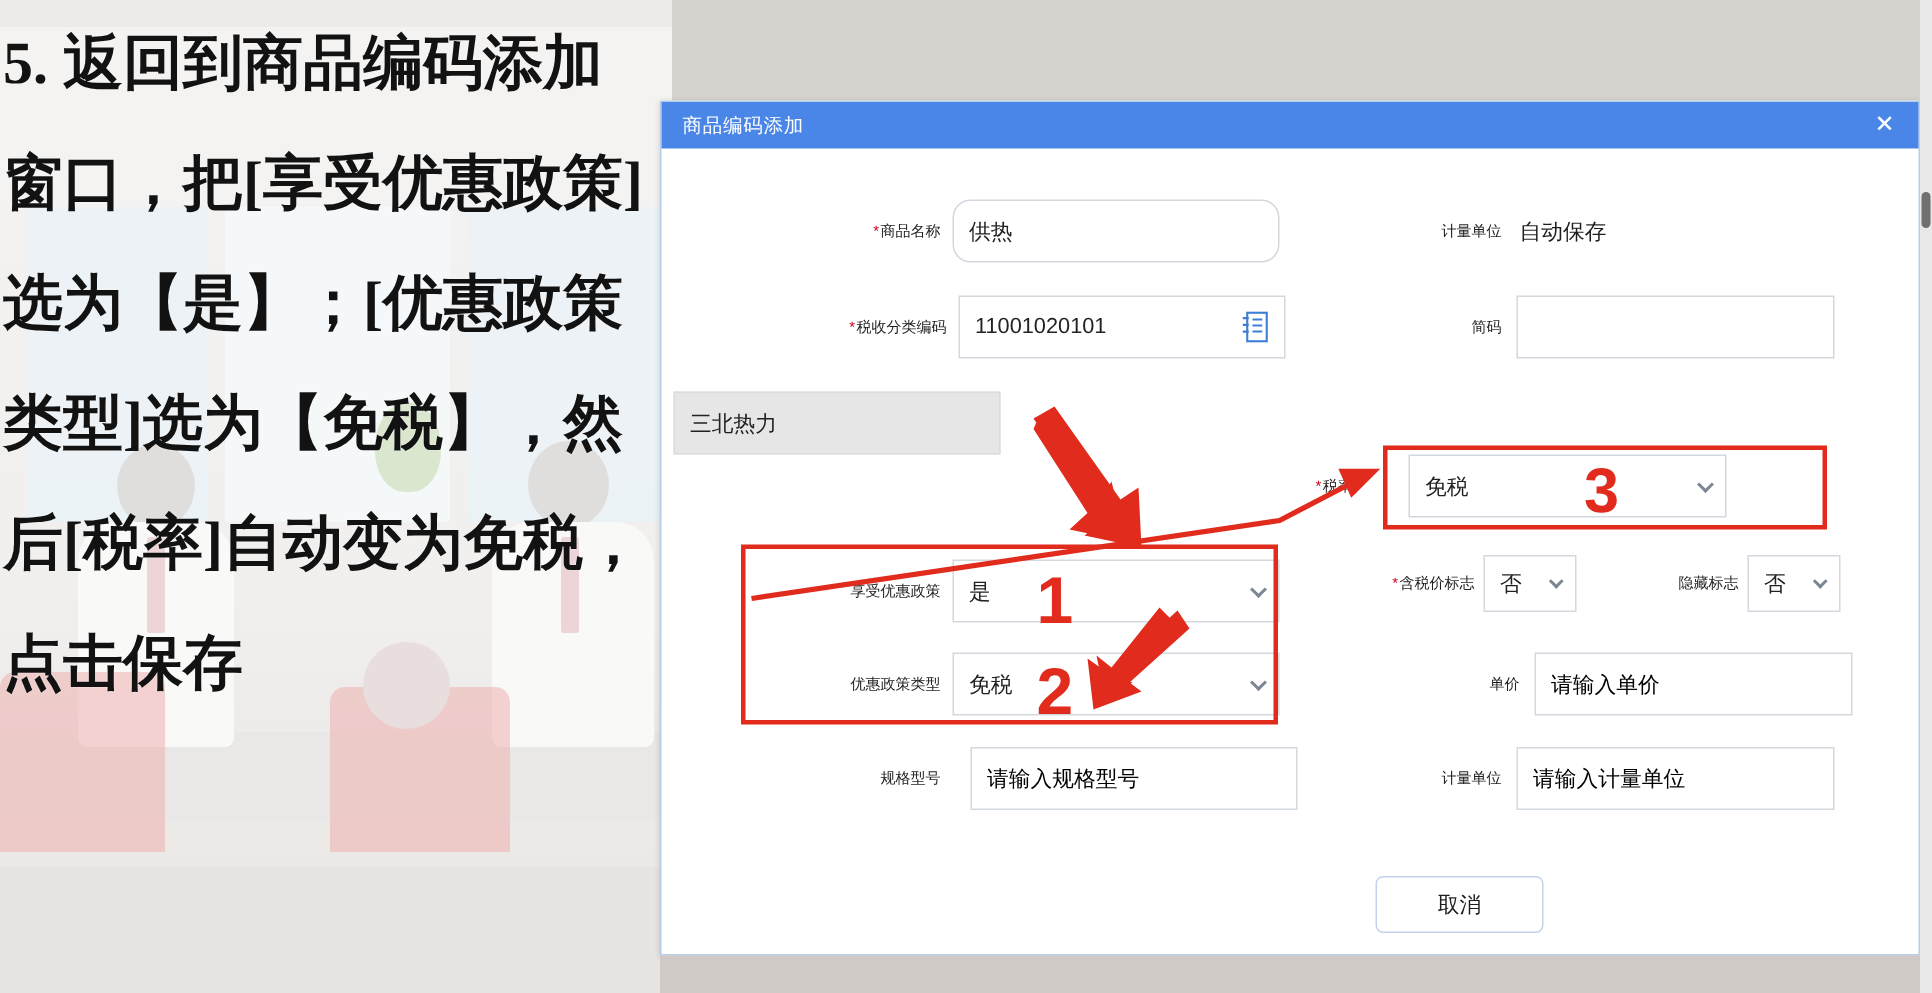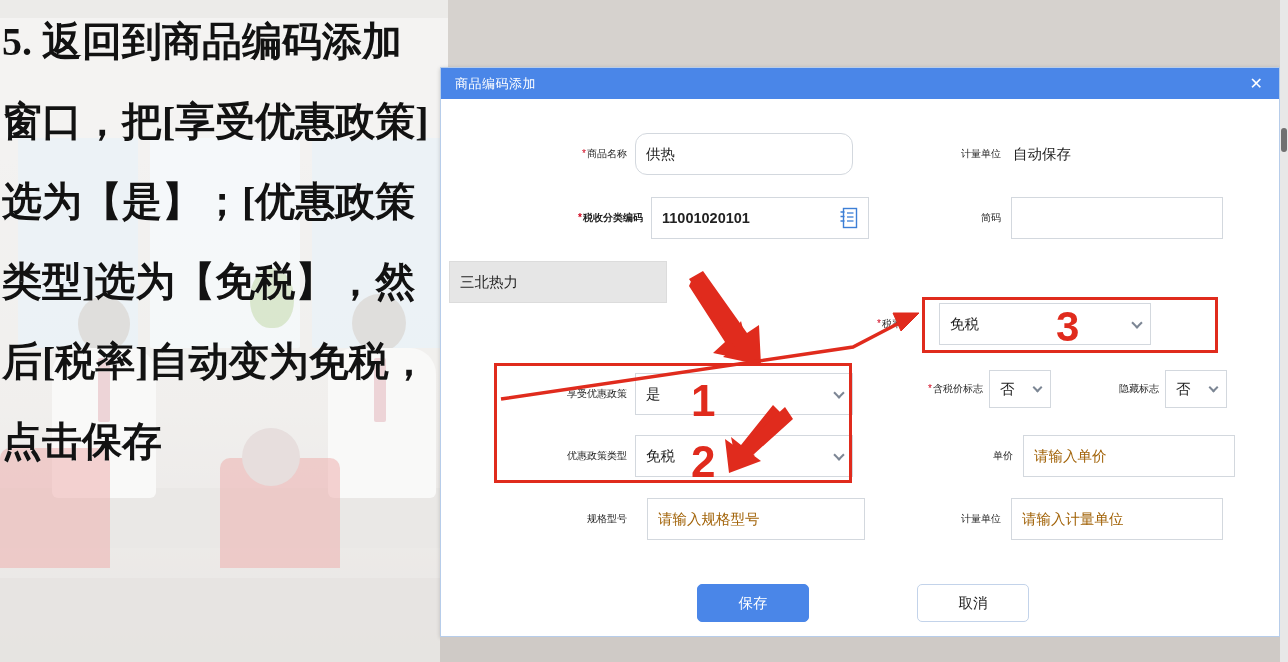--- a/index.html
+++ b/index.html
@@ -82,21 +82,21 @@
     white-space: nowrap;
     font-family: "Liberation Sans", "DejaVu Sans", sans-serif;
   }
   .req { color: #d0021b; margin-right: 1px; }
   .ctl {
     height: 42px; border: 1px solid #d3d8de; background: #fff;
     display: flex; align-items: center; padding: 0 10px;
     font-size: 14.5px; color: #222; position: relative;
   }
   .ctl.readonly { background: #e6e6e6; border-color: #dcdcdc; }
-  .ctl .ph { color: #a16207; }
+  .ctl .ph { color: #000000; }
   .ctl.sel { padding-right: 26px; }
   .caret {
     position: absolute; right: 9px; top: 50%; width: 8px; height: 8px;
     margin-top: -5px;
     border-right: 2px solid #7c8694; border-bottom: 2px solid #7c8694;
     transform: rotate(45deg);
   }
   .sm { height: 38px; }
   .sm .caret { width: 7px; height: 7px; }
 
@@ -184,21 +184,21 @@
 
   <div id="form">
 
     <div class="row" style="left:0px;top:34px;">
       <span class="lbl" style="width:186px;"><span class="req">*</span><span>商品名称</span></span>
       <div class="ctl" style="margin-left:8px;width:218px;border-radius:12px;">
         <span>供热</span>
       </div>
     </div>
 
-    <div class="row" style="left:16px;top:98px;font-weight:bold;">
+    <div class="row" style="left:4px;top:98px;">
       <span class="lbl" style="width:186px;"><span class="req">*</span><span>税收分类编码</span></span>
       <div class="ctl" style="margin-left:8px;width:218px;">
         <span>11001020101</span>
         <svg id="code-icon" viewBox="0 0 19 22">
           <rect x="4.5" y="1.5" width="13" height="19" fill="#fff" stroke="#3d7fd6" stroke-width="1.4"></rect>
           <line x1="8" y1="6" x2="14.5" y2="6" stroke="#3d7fd6" stroke-width="1.3"></line>
           <line x1="8" y1="10" x2="14.5" y2="10" stroke="#3d7fd6" stroke-width="1.3"></line>
           <line x1="8" y1="14" x2="14.5" y2="14" stroke="#3d7fd6" stroke-width="1.3"></line>
           <line x1="1.5" y1="5" x2="5.5" y2="5" stroke="#3d7fd6" stroke-width="1.5"></line>
           <line x1="1.5" y1="9.5" x2="5.5" y2="9.5" stroke="#3d7fd6" stroke-width="1.5"></line>
@@ -277,21 +277,20 @@
     </div>
 
     <div class="row" style="left:420px;top:399px;">
       <span class="lbl" style="width:140px;">计量单位</span>
       <div class="ctl" style="margin-left:10px;width:212px;">
         <span class="ph">请输入计量单位</span>
       </div>
     </div>
 
     <div id="btnbar">
-      <div class="btn" id="save-button">保存</div>
       <div class="btn" id="cancel-button">取消</div>
     </div>
 
     <div class="redbox" id="redbox-policy"></div>
     <div class="redbox" id="redbox-rate"></div>
     <div class="anno-num" id="num1">1</div>
     <div class="anno-num" id="num2">2</div>
     <div class="anno-num" id="num3">3</div>
 
     <svg id="arrows" viewBox="0 0 840 538">

